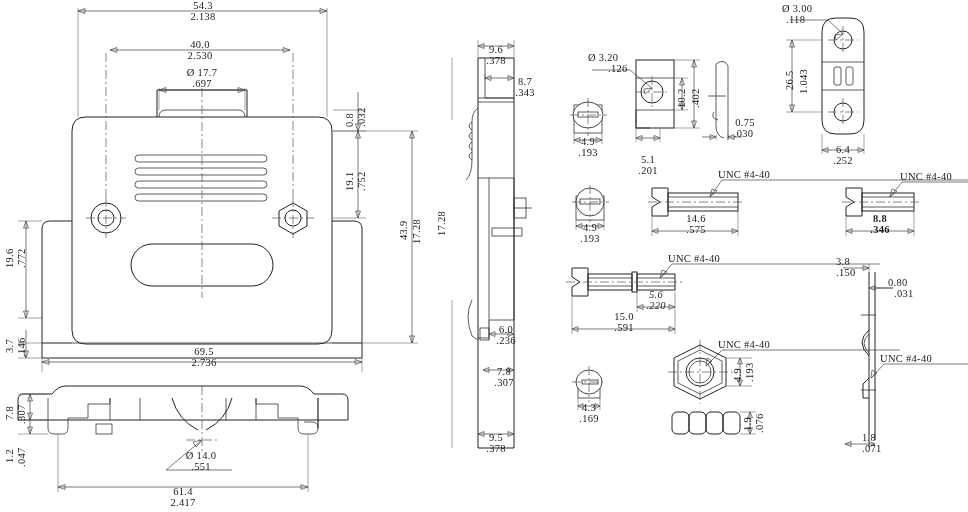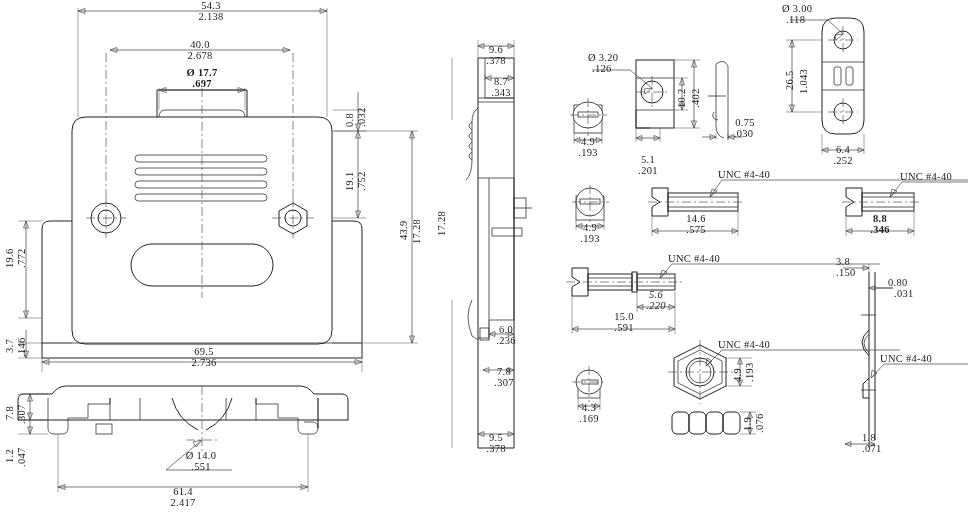--- a/index.html
+++ b/index.html
@@ -446,31 +446,31 @@
     <path class="ln-dim" d="M871 378 l1 -8 l5 3 z" fill="#444"></path>
 
     <line class="ln-ext" x1="869" y1="440" x2="869" y2="448"></line>
     <line class="ln-dim" x1="845" y1="444" x2="875" y2="444"></line>
     <path class="ln-dim" d="M875 444 l-6 -2.5 v5 z" fill="#444"></path>
     <path class="ln-dim" d="M845 444 l6 -2.5 v5 z" fill="#444"></path>
   </g>
 
 </svg>
 
-<div class="lbl ctr" style="left:188px;top:0px;width:46px;">
+<div class="lbl ctr" style="left:180px;top:0px;width:46px;">
   <div>54.3</div>
   <div>2.138</div>
 </div>
 
 <div class="lbl ctr" style="left:177px;top:39px;width:46px;">
   <div>40.0</div>
-  <div>2.678</div>
-</div>
-
-<div class="lbl ctr" style="left:170px;top:67px;width:64px;font-weight:bold;">
+  <div>2.530</div>
+</div>
+
+<div class="lbl ctr" style="left:170px;top:67px;width:64px;">
   <div>Ø 17.7</div>
   <div>.697</div>
 </div>
 
 <div class="lbl" style="left:336px;top:95px;">
   <span class="vert" style="position:absolute;left:8px;top:32px;display:inline-block;">0.8</span>
   <span class="vert" style="position:absolute;left:20px;top:32px;display:inline-block;">.032</span>
 </div>
 
 <div class="lbl" style="left:336px;top:155px;">
@@ -516,21 +516,21 @@
 <div class="lbl ctr" style="left:157px;top:486px;width:52px;">
   <div>61.4</div>
   <div>2.417</div>
 </div>
 
 <div class="lbl ctr" style="left:473px;top:44px;width:46px;">
   <div>9.6</div>
   <div>.378</div>
 </div>
 
-<div class="lbl ctr" style="left:478px;top:76px;width:46px;">
+<div class="lbl ctr" style="left:502px;top:76px;width:46px;">
   <div>8.7</div>
   <div>.343</div>
 </div>
 
 <div class="lbl" style="left:430px;top:200px;">
   <span class="vert" style="position:absolute;left:6px;top:36px;display:inline-block;">17.28</span>
 </div>
 
 <div class="lbl ctr" style="left:483px;top:324px;width:46px;">
   <div>6.0</div>
@@ -542,21 +542,21 @@
   <div>.307</div>
 </div>
 
 <div class="lbl ctr" style="left:473px;top:432px;width:46px;">
   <div>9.5</div>
   <div>.378</div>
 </div>
 
 <div class="lbl" style="left:588px;top:52px;">
   <div>Ø 3.20</div>
-  <div style="margin-left:4px;">.126</div>
+  <div style="margin-left:20px;">.126</div>
 </div>
 
 <div class="lbl" style="left:668px;top:78px;">
   <span class="vert" style="position:absolute;left:8px;top:30px;display:inline-block;">10.2</span>
   <span class="vert" style="position:absolute;left:22px;top:30px;display:inline-block;">.402</span>
 </div>
 
 <div class="lbl ctr" style="left:627px;top:134px;width:42px;margin-top:20px;">
   <div>5.1</div>
   <div>.201</div>

